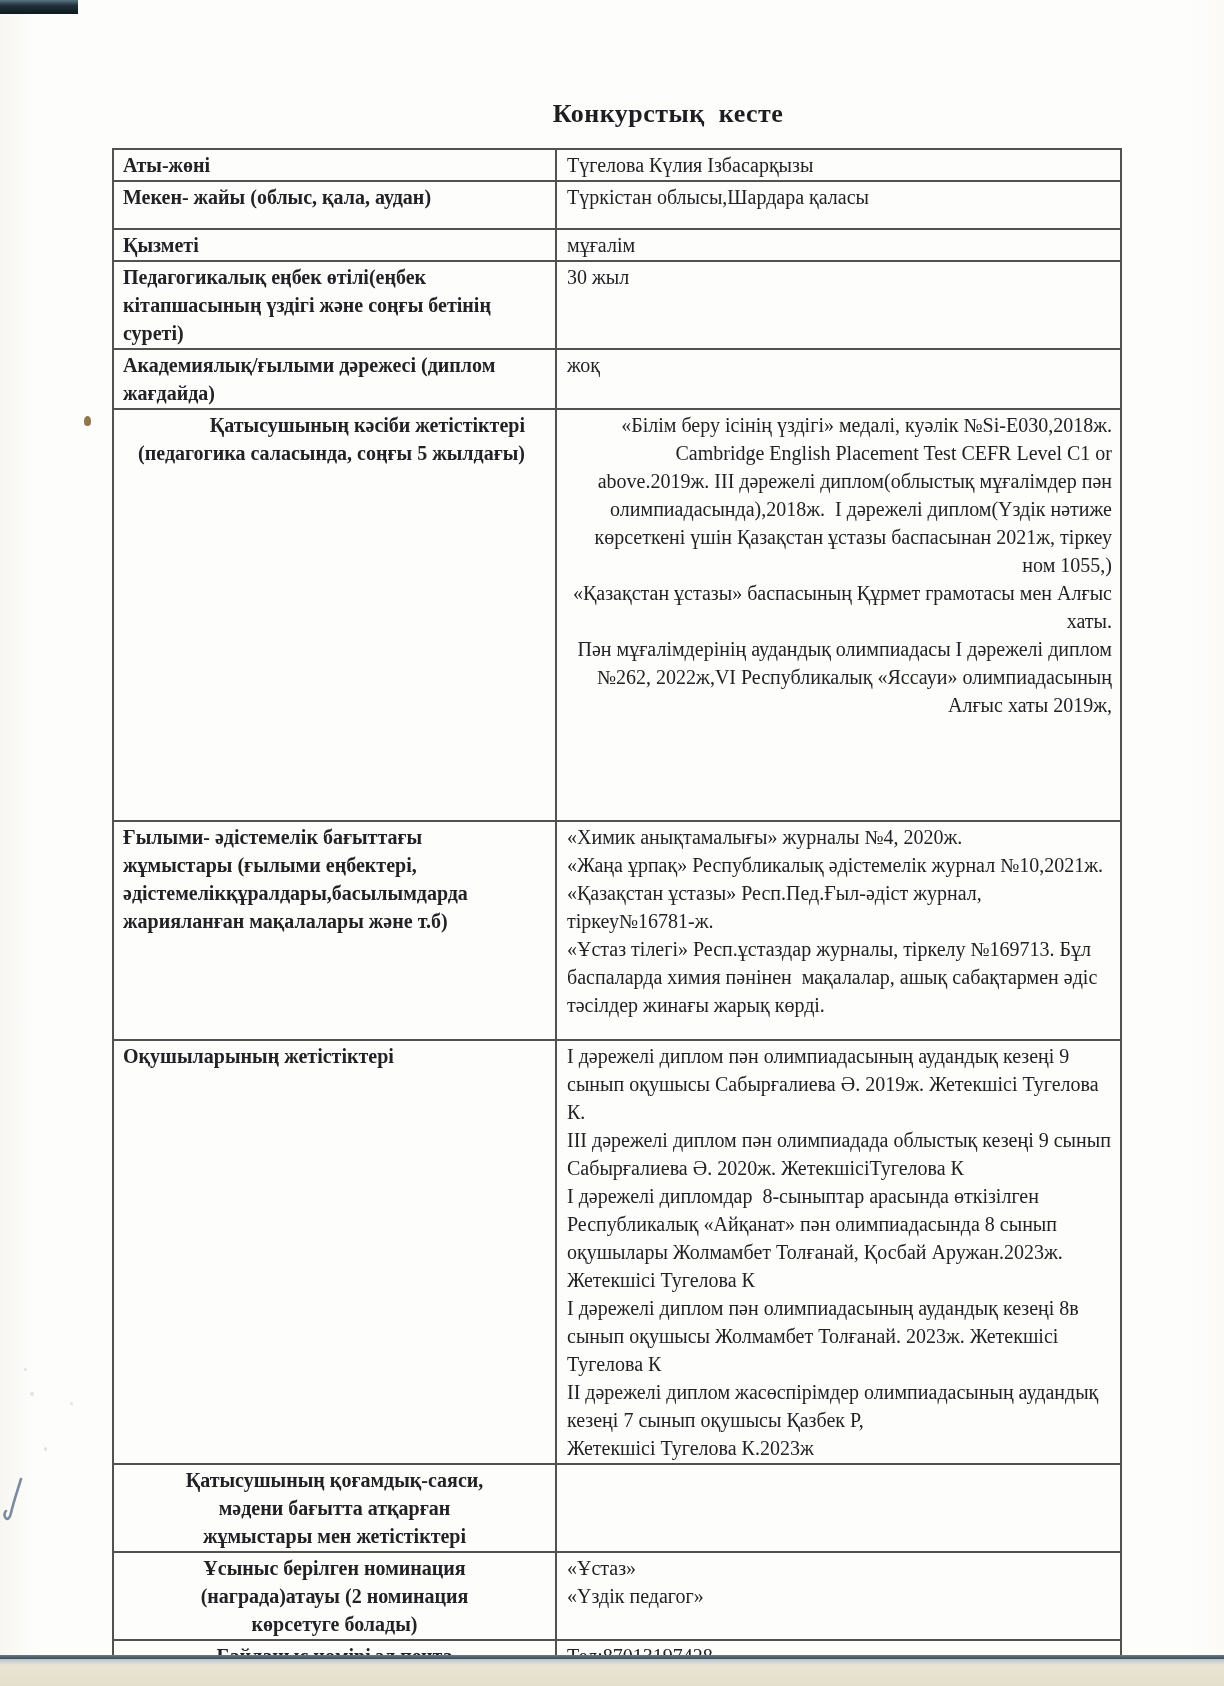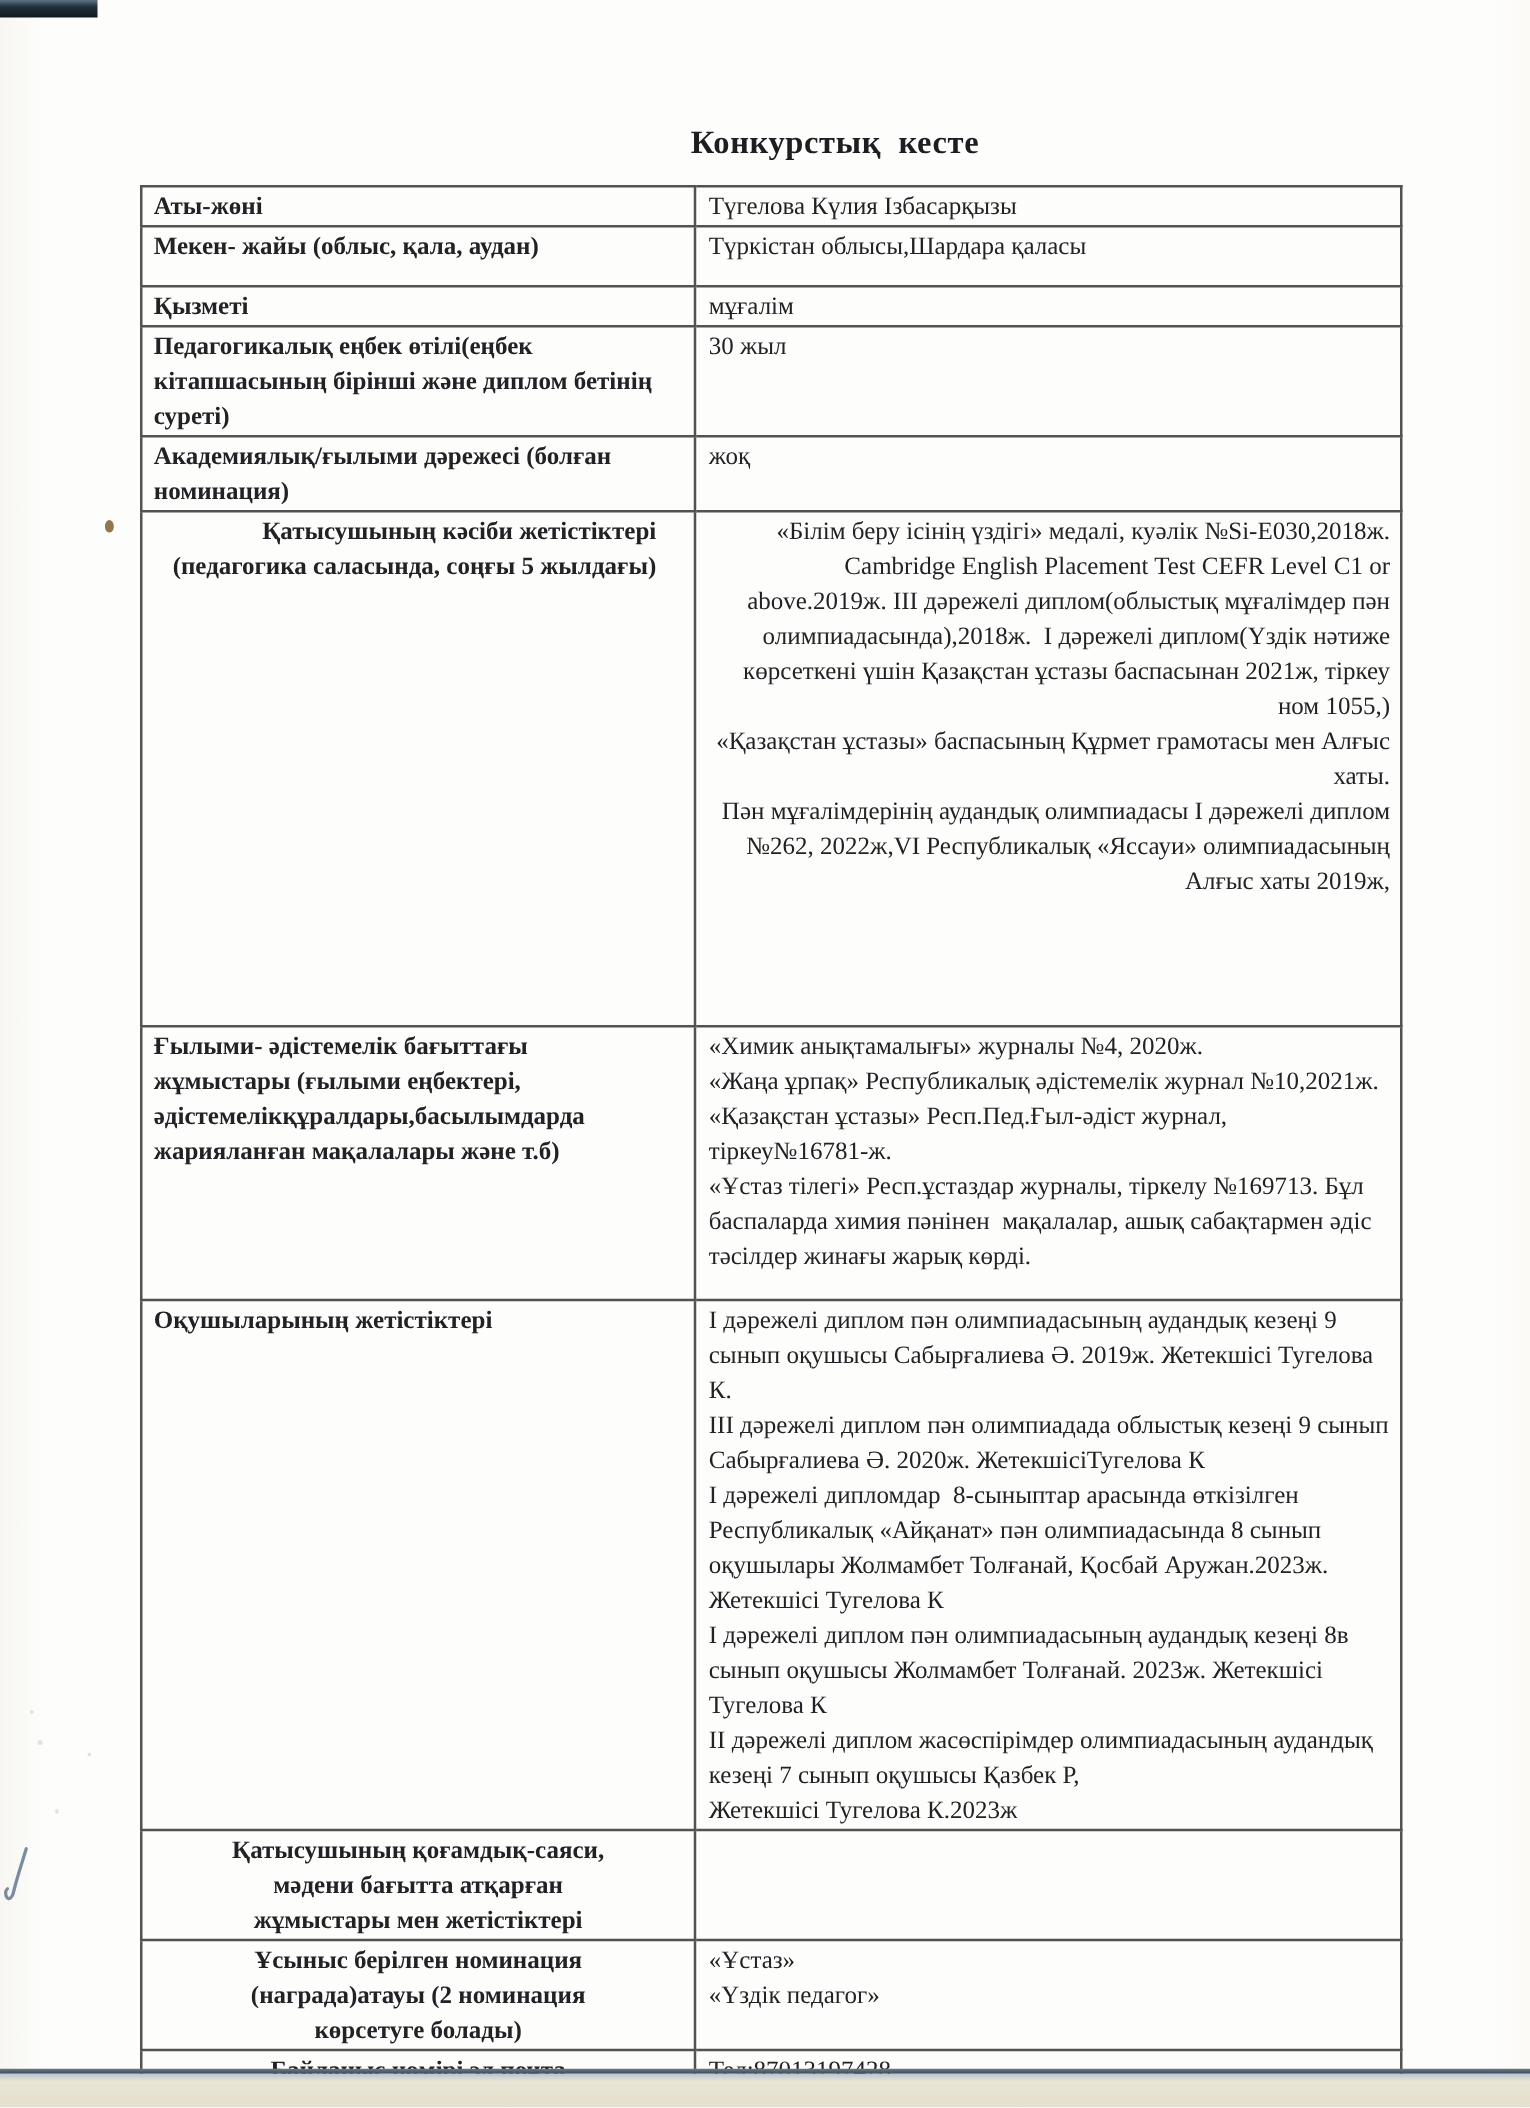--- a/index.html
+++ b/index.html
@@ -118,25 +118,25 @@
       </tr>
       <tr class="r1">
         <td class="cell-label">Мекен- жайы (облыс, қала, аудан)</td>
         <td class="cell-value">Түркістан облысы,Шардара қаласы</td>
       </tr>
       <tr class="r2">
         <td class="cell-label">Қызметі</td>
         <td class="cell-value">мұғалім</td>
       </tr>
       <tr class="r3">
-        <td class="cell-label">Педагогикалық еңбек өтілі(еңбек кітапшасының бірінші және диплом бетінің суреті)</td>
+        <td class="cell-label">Педагогикалық еңбек өтілі(еңбек кітапшасының үздігі және соңғы бетінің суреті)</td>
         <td class="cell-value">30 жыл</td>
       </tr>
       <tr class="r4">
-        <td class="cell-label">Академиялық/ғылыми дәрежесі (болған номинация)</td>
+        <td class="cell-label">Академиялық/ғылыми дәрежесі (диплом жағдайда)</td>
         <td class="cell-value">жоқ</td>
       </tr>
       <tr class="r5">
         <td class="cell-label">Қатысушының кәсіби жетістіктері (педагогика саласында, соңғы 5 жылдағы)</td>
         <td class="cell-value">«Білім беру ісінің үздігі» медалі, куәлік №Si-Е030,2018ж. Cambridge English Placement Test CEFR Level C1 or above.2019ж. III дәрежелі диплом(облыстық мұғалімдер пән олимпиадасында),2018ж.  I дәрежелі диплом(Үздік нәтиже көрсеткені үшін Қазақстан ұстазы баспасынан 2021ж, тіркеу ном 1055,)
 «Қазақстан ұстазы» баспасының Құрмет грамотасы мен Алғыс хаты.
 Пән мұғалімдерінің аудандық олимпиадасы I дәрежелі диплом №262, 2022ж,VI Республикалық «Яссауи» олимпиадасының Алғыс хаты 2019ж,</td>
       </tr>
       <tr class="r6">
         <td class="cell-label">Ғылыми- әдістемелік бағыттағы жұмыстары (ғылыми еңбектері, әдістемелікқұралдары,басылымдарда жарияланған мақалалары және т.б)</td>

